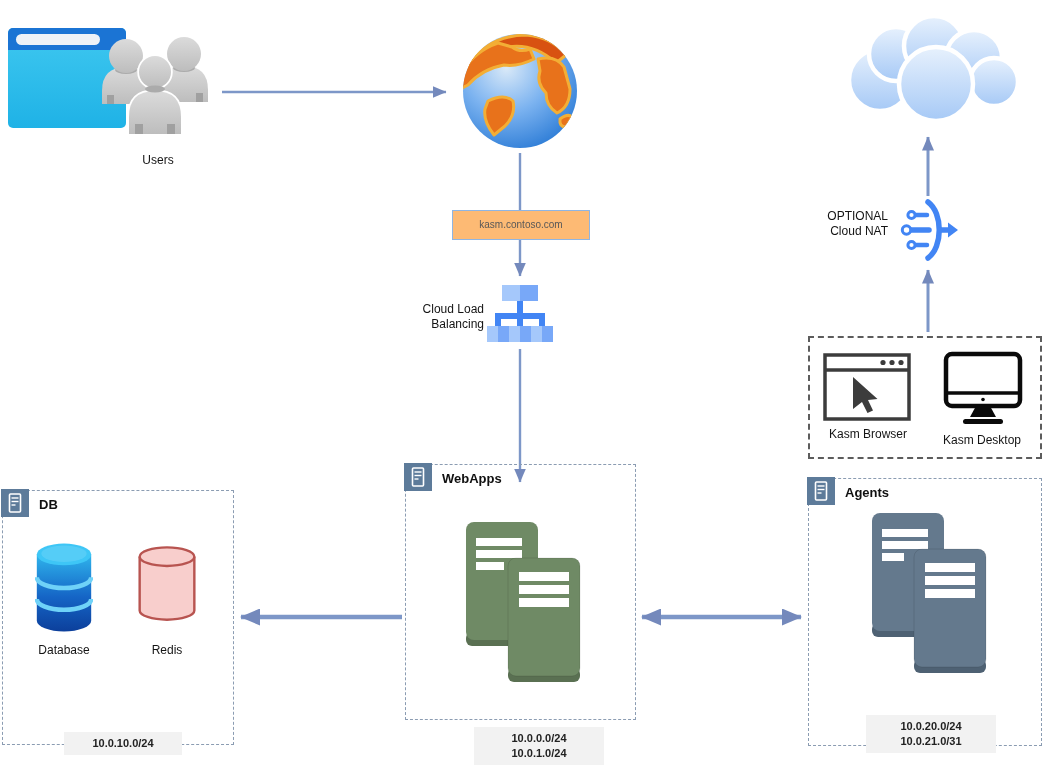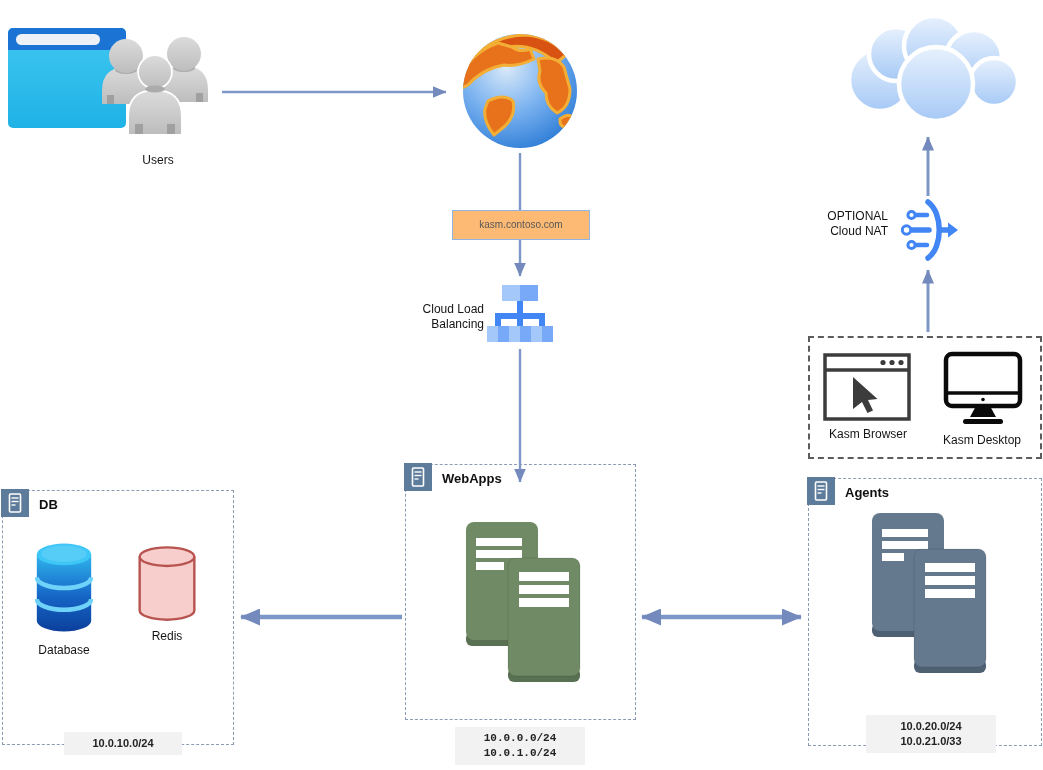--- a/index.html
+++ b/index.html
@@ -218,21 +218,21 @@
     <path d="M2 38 a30 12 0 0 0 60 0" stroke="#6fd2f8" stroke-width="5" fill="none"></path>
     <path d="M2 62 a30 12 0 0 0 60 0" stroke="#6fd2f8" stroke-width="5" fill="none"></path>
     <ellipse cx="32" cy="13" rx="30" ry="12" fill="#3ec6f6"></ellipse>
     <ellipse cx="32" cy="12.2" rx="25" ry="9" fill="#62d1f8" opacity="0.65"></ellipse>
   </svg>
   <div class="abs lbl node-layer" style="left:24px;top:643px;width:80px;">Database</div>
   <svg class="abs node-layer" style="left:136px;top:546px;" width="62" height="76" viewBox="0 0 66 82">
     <path d="M3.5 11.5 v58 a29.5 10 0 0 0 59 0 v-58" fill="#f8cecc" stroke="#b85450" stroke-width="2.6"></path>
     <ellipse cx="33" cy="11.5" rx="29.5" ry="10" fill="#f8cecc" stroke="#b85450" stroke-width="2.6"></ellipse>
   </svg>
-  <div class="abs lbl node-layer" style="left:127px;top:629px;width:80px;">Redis</div>
+  <div class="abs lbl node-layer" style="left:127px;top:643px;width:80px;">Redis</div>
   <div class="chip" style="left:64px;top:732px;width:106px;">
     <div>10.0.10.0/24</div>
   </div>
 
   <div class="abs zone" style="left:405px;top:464px;width:229px;height:254px;">
     <svg class="corner-icon" width="28" height="28" viewBox="0 0 28 28">
       <rect width="28" height="28" fill="#5d7b9a"></rect>
       <rect x="8.5" y="5" width="11" height="18" rx="1" fill="none" stroke="#ffffff" stroke-width="1.6"></rect>
       <line x1="10.5" y1="9" x2="17.5" y2="9" stroke="#ffffff" stroke-width="1.4"></line>
       <line x1="10.5" y1="12.5" x2="17.5" y2="12.5" stroke="#ffffff" stroke-width="1.4"></line>
@@ -245,21 +245,21 @@
     <rect x="0" y="0" width="72" height="118" rx="8" fill="#6f8a65"></rect>
     <rect x="10" y="16" width="46" height="8" fill="#ffffff"></rect>
     <rect x="10" y="28" width="46" height="8" fill="#ffffff"></rect>
     <rect x="10" y="40" width="28" height="8" fill="#ffffff"></rect>
     <rect x="42" y="146" width="72" height="14" rx="6" fill="#5a7052"></rect>
     <rect x="42" y="36" width="72" height="118" rx="8" fill="#6f8a65" stroke="rgba(0,0,0,0.10)" stroke-width="1"></rect>
     <rect x="53" y="50" width="50" height="9" fill="#ffffff"></rect>
     <rect x="53" y="63" width="50" height="9" fill="#ffffff"></rect>
     <rect x="53" y="76" width="50" height="9" fill="#ffffff"></rect>
   </svg>
-  <div class="chip" style="left:455px;top:727px;width:118px;font-family:Liberation Mono, monospace;">
+  <div class="chip" style="left:474px;top:727px;width:118px;">
     <div>10.0.0.0/24</div>
     <div>10.0.1.0/24</div>
   </div>
 
   <div class="abs zone" style="left:808px;top:478px;width:232px;height:266px;">
     <svg class="corner-icon" width="28" height="28" viewBox="0 0 28 28">
       <rect width="28" height="28" fill="#5d7b9a"></rect>
       <rect x="8.5" y="5" width="11" height="18" rx="1" fill="none" stroke="#ffffff" stroke-width="1.6"></rect>
       <line x1="10.5" y1="9" x2="17.5" y2="9" stroke="#ffffff" stroke-width="1.4"></line>
       <line x1="10.5" y1="12.5" x2="17.5" y2="12.5" stroke="#ffffff" stroke-width="1.4"></line>
@@ -274,16 +274,16 @@
     <rect x="10" y="28" width="46" height="8" fill="#ffffff"></rect>
     <rect x="10" y="40" width="22" height="8" fill="#ffffff"></rect>
     <rect x="42" y="146" width="72" height="14" rx="6" fill="#4e6173"></rect>
     <rect x="42" y="36" width="72" height="118" rx="8" fill="#64798d" stroke="rgba(0,0,0,0.10)" stroke-width="1"></rect>
     <rect x="53" y="50" width="50" height="9" fill="#ffffff"></rect>
     <rect x="53" y="63" width="50" height="9" fill="#ffffff"></rect>
     <rect x="53" y="76" width="50" height="9" fill="#ffffff"></rect>
   </svg>
   <div class="chip" style="left:866px;top:715px;width:118px;">
     <div>10.0.20.0/24</div>
-    <div>10.0.21.0/33</div>
+    <div>10.0.21.0/31</div>
   </div>
 
 </div>
 
 </body></html>

